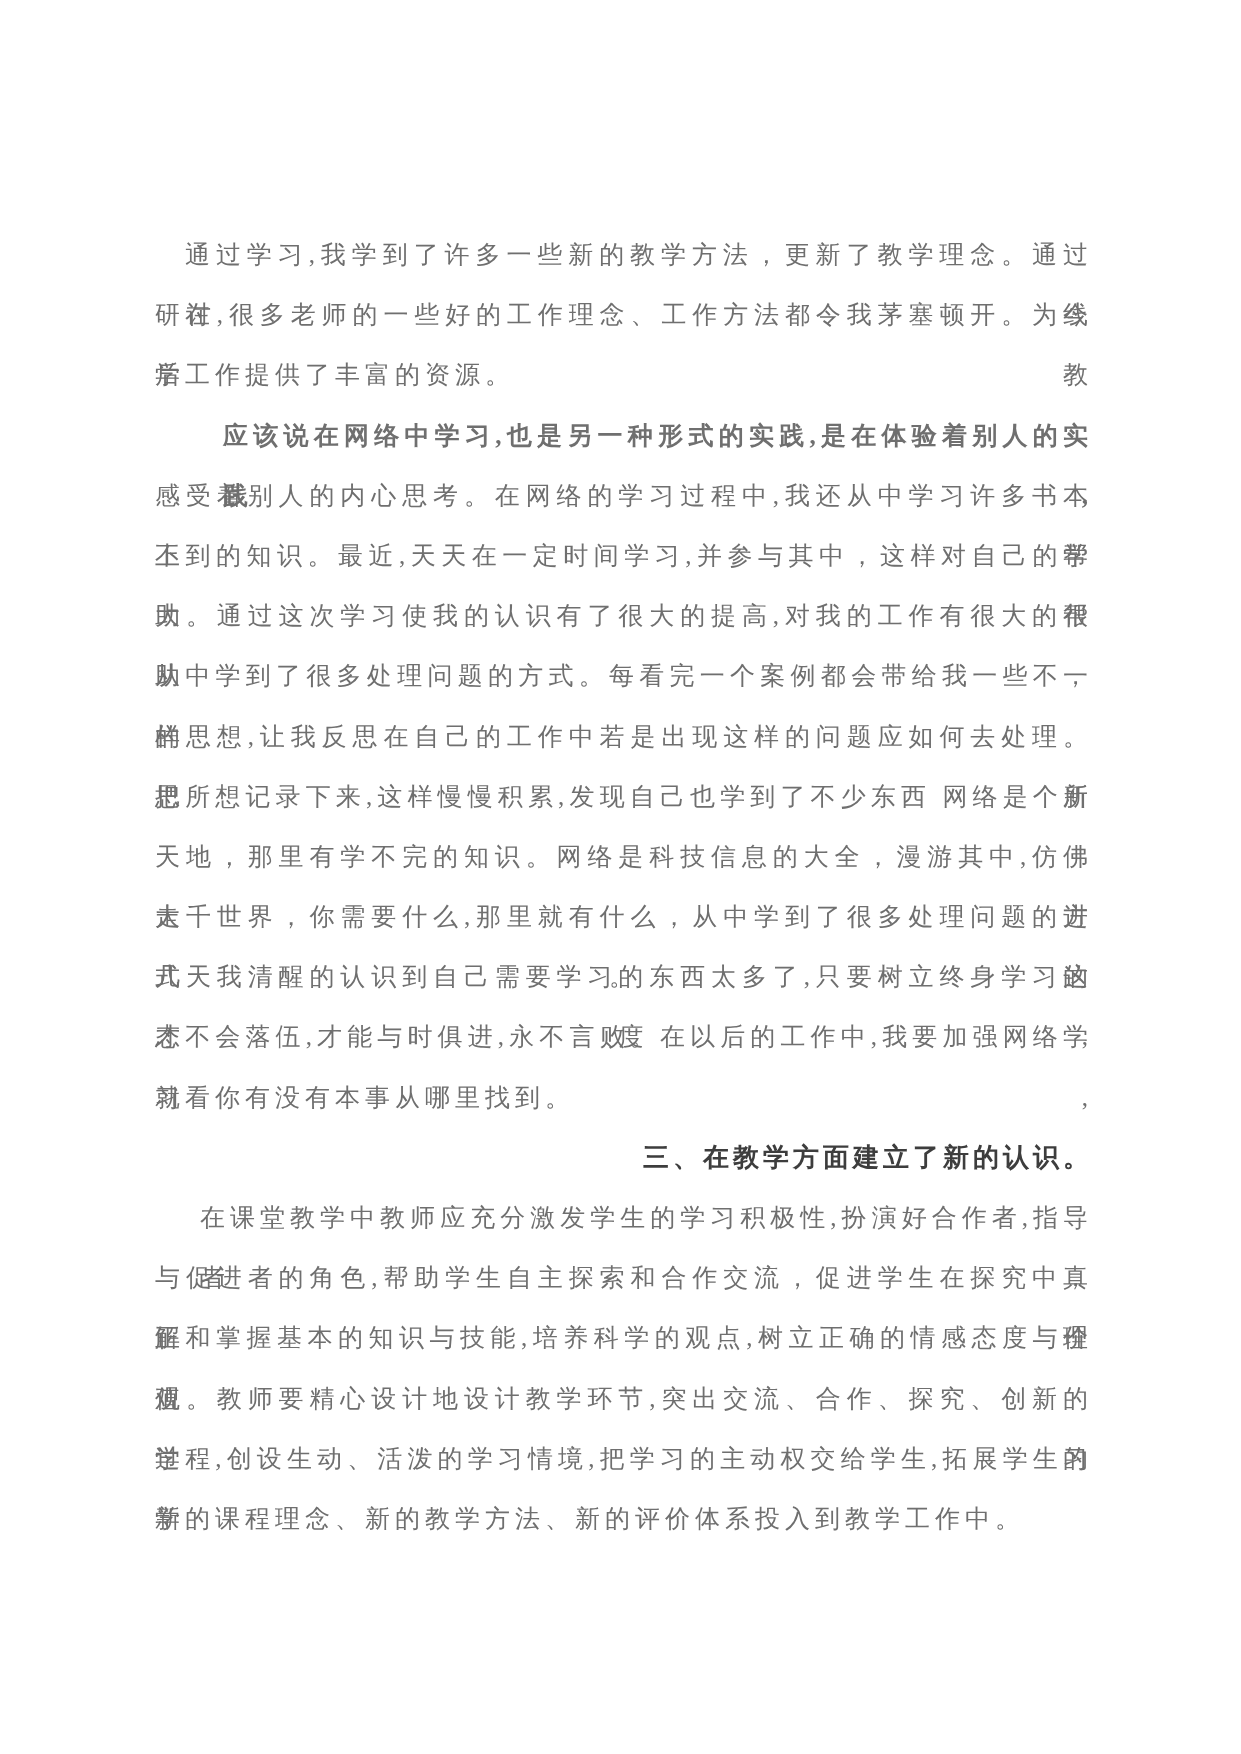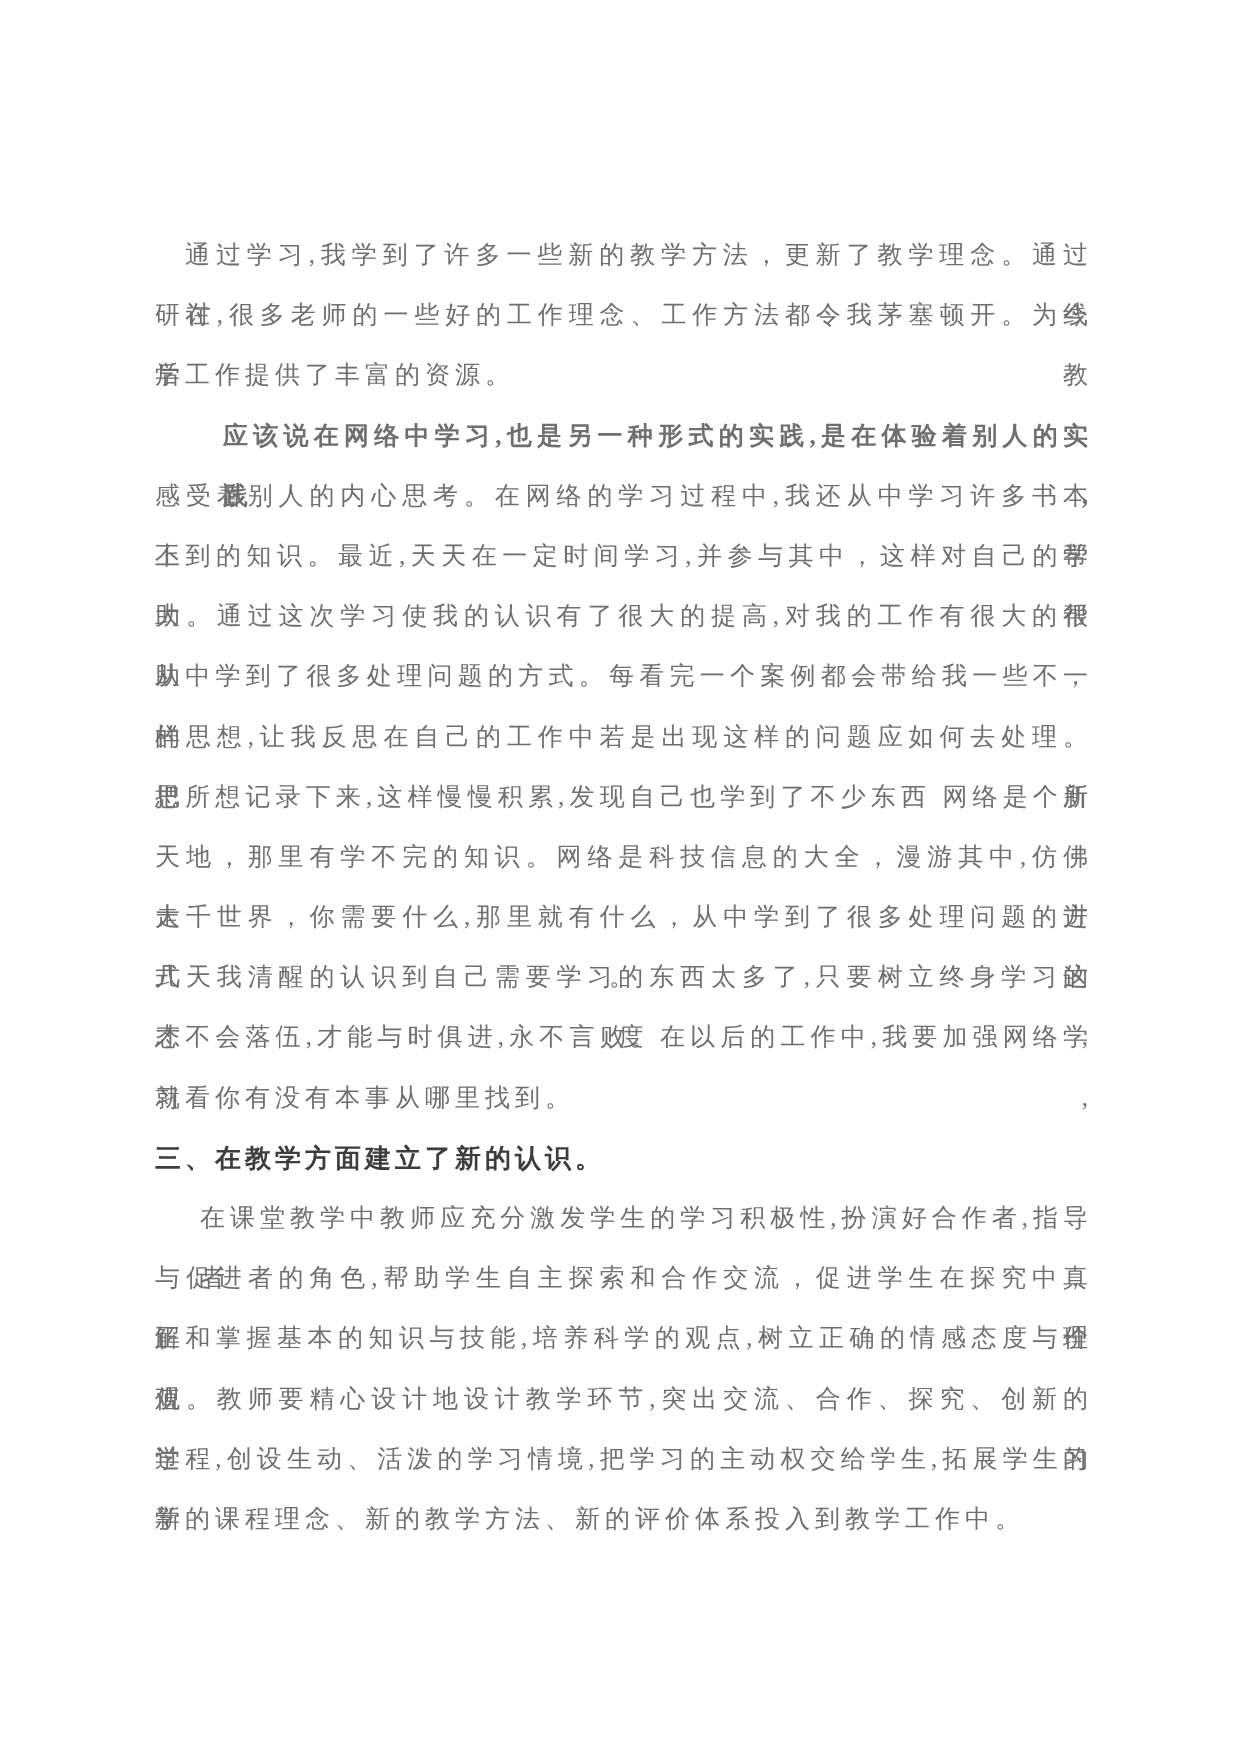--- a/index.html
+++ b/index.html
@@ -31,25 +31,26 @@
     text-align: left;
     font-weight: 400;
   }
   .line.justify {
     white-space: normal;
     text-align: justify;
     text-align-last: justify;
     text-justify: inter-character;
   }
   .line.heading {
-    font-family: Liberation Sans, sans-serif;
+    font-family: Liberation Serif, serif;
     font-size: 26px;
     font-weight: 700;
     color: #3d3d3d;
     letter-spacing: 4px;
+    text-align: right;
   }
 </style>
 </head>
 <body>
 
 <div class="page">
   <div class="content" id="document-body">
       <div class="line justify" style="padding-left: 30px;">通过学习,我学到了许多一些新的教学方法，更新了教学理念。通过在线</div>
       <div class="line justify">研讨,很多老师的一些好的工作理念、工作方法都令我茅塞顿开。为今后教</div>
       <div class="line">学工作提供了丰富的资源。</div>

